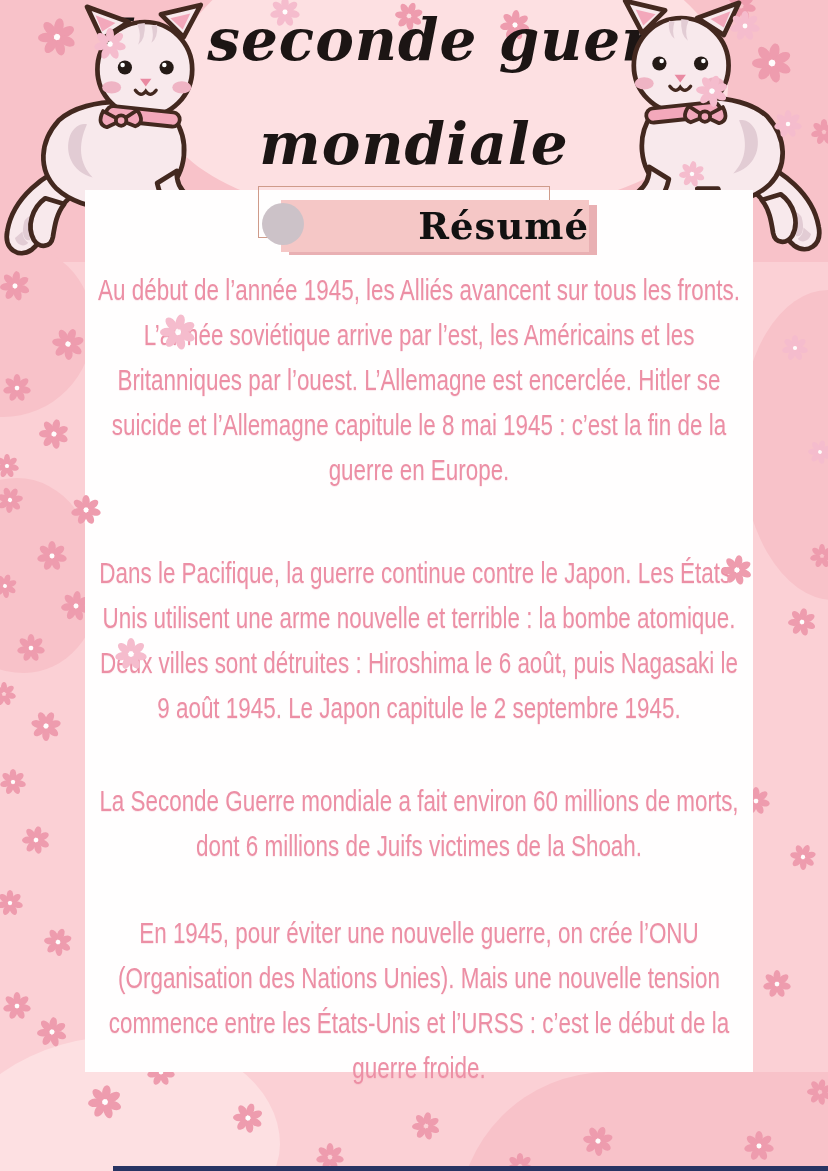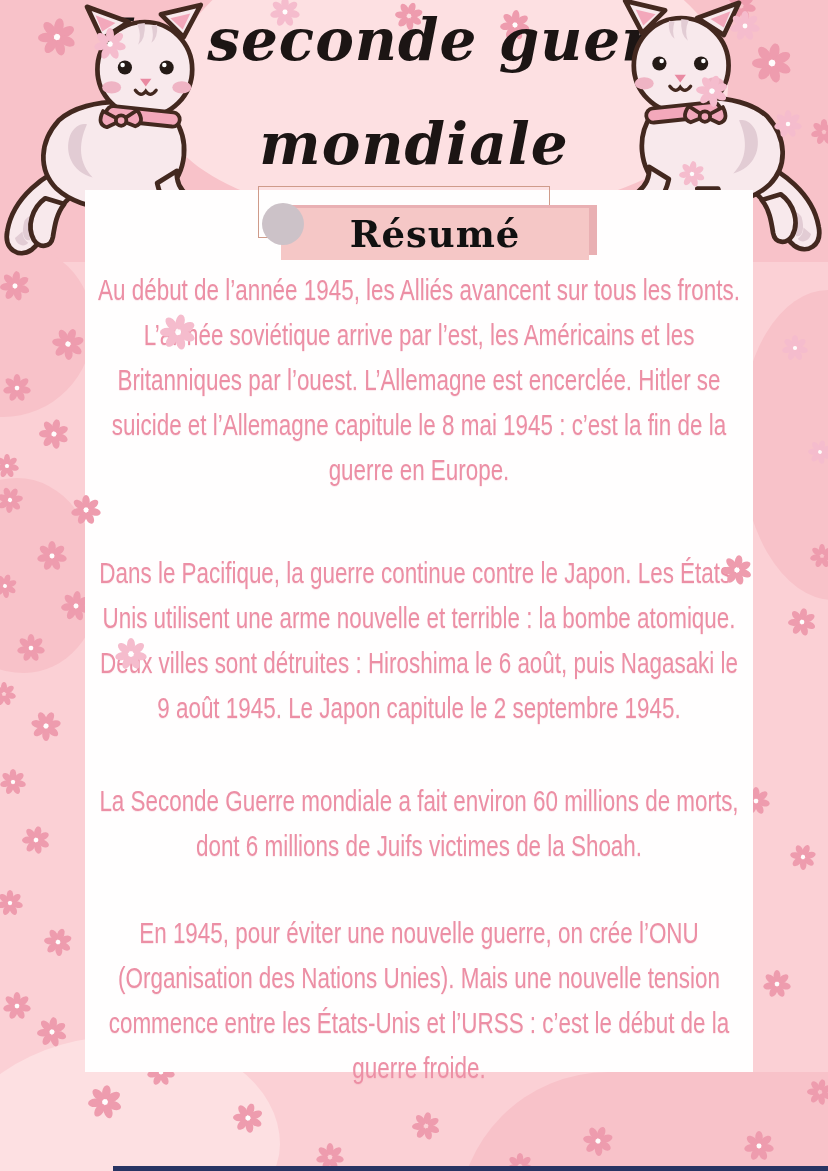--- a/index.html
+++ b/index.html
@@ -49,22 +49,22 @@
   #title-line1{top:6px;font-size:58px}
   #title-line2{top:110px;font-size:58px}
 
   
   #card{position:absolute;left:85px;top:190px;width:668px;height:882px;background:var(--card)}
 
   
   #banner-frame{position:absolute;left:258px;top:186px;width:292px;height:52px;
     border:1px solid var(--banner-outline);background:transparent}
   #banner-shadow{position:absolute;left:289px;top:205px;width:308px;height:50px;background:var(--banner-shadow)}
-  #banner{position:absolute;left:281px;top:208px;width:308px;height:52px;background:var(--banner);
-    display:flex;align-items:center;justify-content:center}
+  #banner{position:absolute;left:281px;top:200px;width:308px;height:52px;background:var(--banner);
+    display:flex;align-items:center;justify-content:flex-end}
   #banner-circle{position:absolute;left:262px;top:203px;width:42px;height:42px;border-radius:50%;background:var(--circle)}
   #banner-label{font-family:"DejaVu Serif",serif;font-weight:bold;font-size:37px;
     color:var(--label-ink);letter-spacing:1px;line-height:1}
 
   
   #paragraphs{position:absolute;left:85px;top:268px;width:784px}
   .para{position:relative;width:880px;margin-left:-106px;
     transform:scaleX(0.773);transform-origin:50% 0;
     text-align:center;font-size:29px;line-height:45px;font-weight:400;
     color:var(--body-text);letter-spacing:0px;

